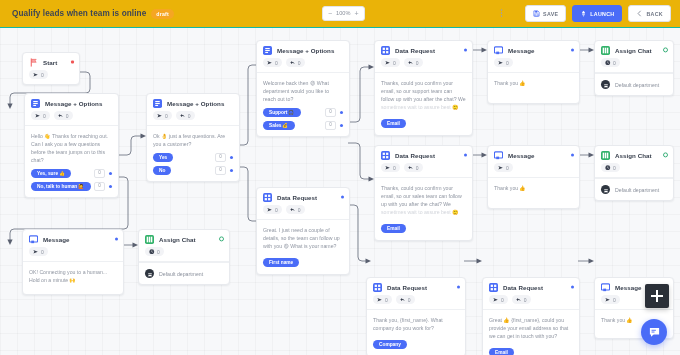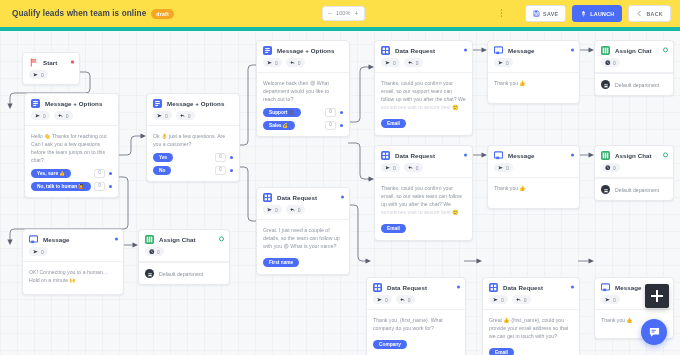--- a/index.html
+++ b/index.html
@@ -4,22 +4,22 @@
 <style>
   html,body{margin:0;padding:0;}
   body{
     width:680px;height:355px;overflow:hidden;
     font-family:"Liberation Sans","DejaVu Sans",sans-serif;
     background:#ffffff;color:#3b4251;
   }
   #app{position:relative;width:680px;height:355px;overflow:hidden;background:#fff;}
 
   
-  .topbar{position:absolute;left:0;top:0;width:680px;height:27px;background:#fde047;
-    border-bottom:4px solid #14b8a6;display:flex;align-items:center;z-index:40;}
+  .topbar{position:absolute;left:0;top:0;width:680px;height:27px;background:#eab308;
+    border-bottom:1px solid #14b8a6;display:flex;align-items:center;z-index:40;}
   .flow-title{font-size:8.2px;font-weight:bold;color:#3f4654;margin-left:12px;letter-spacing:.1px;white-space:nowrap;}
   .draft-badge{margin-left:5px;background:#f5a623;color:#fff;font-size:5.2px;font-weight:bold;
     padding:2px 5px;border-radius:7px;letter-spacing:.2px;text-transform:lowercase;}
   .zoomctl{position:absolute;left:322px;top:6px;display:flex;align-items:center;gap:4px;
     border:1px solid #e2e4e9;border-radius:3px;background:#fff;height:13px;padding:0 5px;}
   .zoomctl span{font-size:5.6px;color:#8a909c;line-height:1;}
   .zoomctl .zbtn{font-size:7px;color:#9aa0ab;line-height:1;cursor:pointer;}
   .kebab{position:absolute;left:497px;top:7px;width:9px;height:12px;display:flex;
     flex-direction:column;align-items:center;justify-content:center;gap:1.5px;cursor:pointer;}
   .kebab i{width:1.4px;height:1.4px;border-radius:50%;background:#9aa0ab;display:block;}

